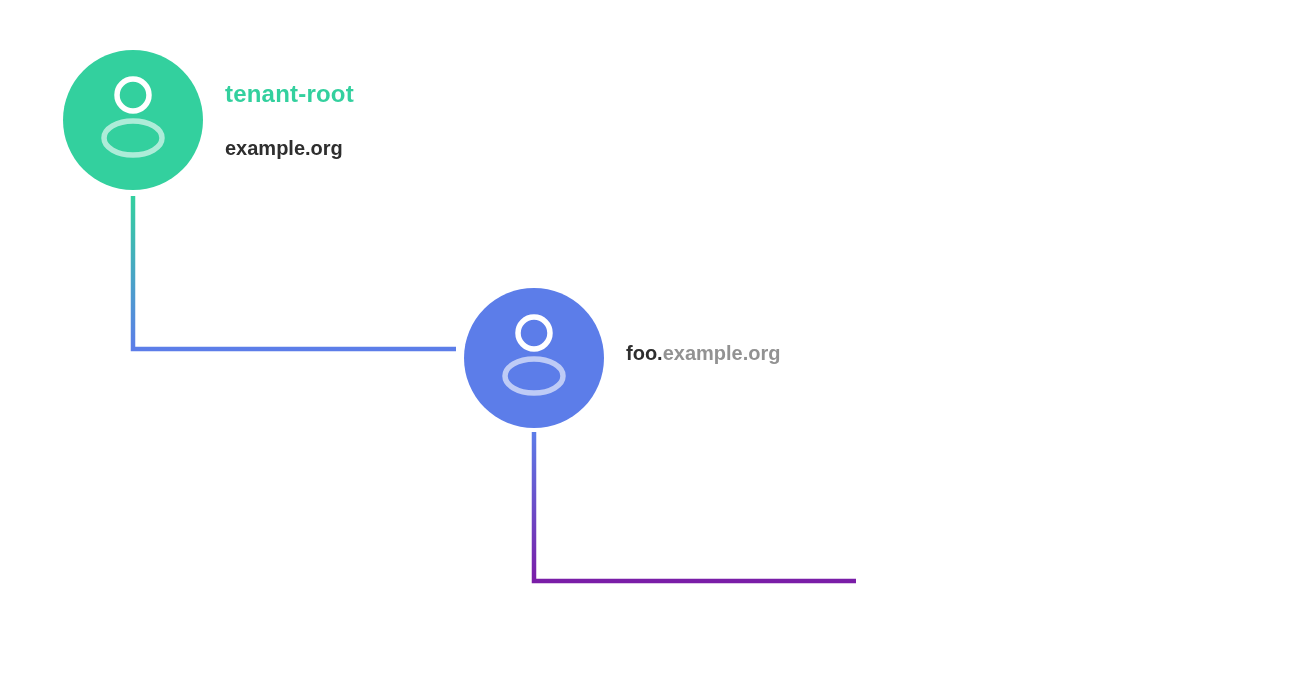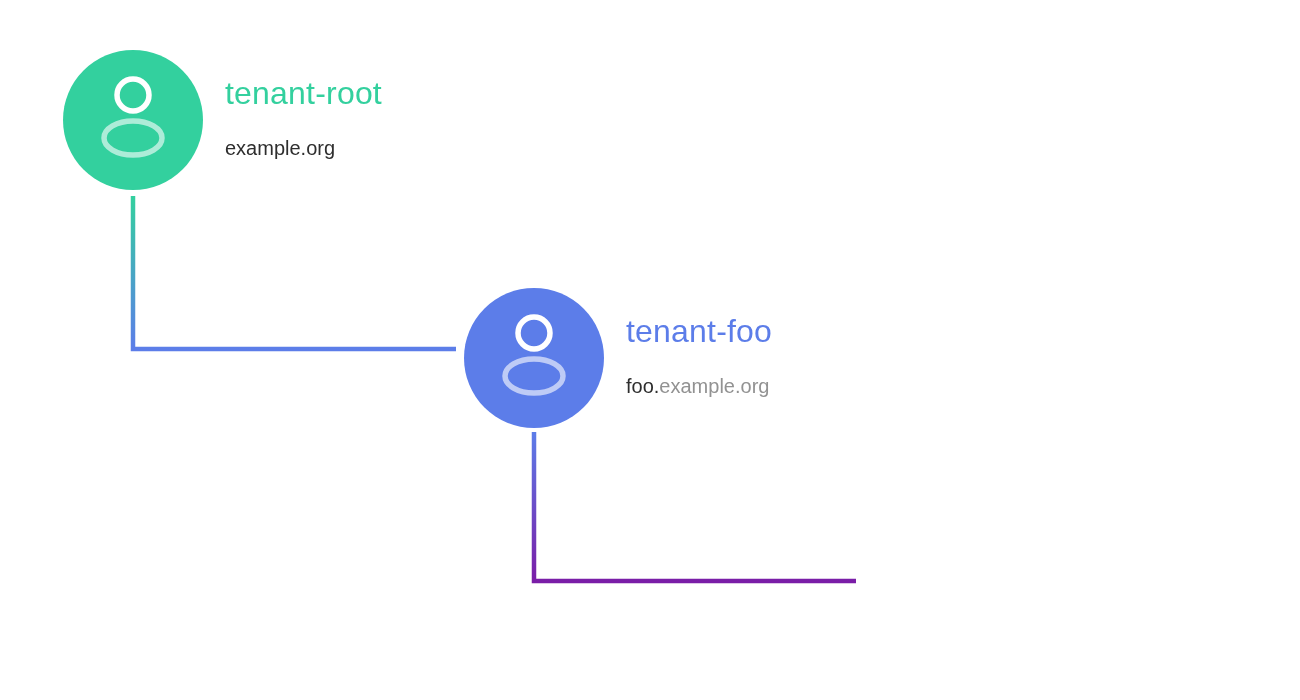--- a/index.html
+++ b/index.html
@@ -28,31 +28,31 @@
     border-radius: 50%;
     background: var(--node-color, #ccc);
   }
   .avatar svg { display: block; width: 140px; height: 140px; }
   .labels {
     position: absolute;
     left: 162px; top: 27px;
     white-space: nowrap;
   }
   .title {
-    font-size: 32px;
+    font-size: 24px;
     line-height: 33px;
-    font-weight: 400;
+    font-weight: 700;
     letter-spacing: 0.2px;
     color: var(--node-color, #333);
   }
   .subtitle {
     margin-top: 26px;
     font-size: 20px;
     line-height: 24px;
-    font-weight: 400;
+    font-weight: 700;
   }
   .domain-active   { color: var(--domain-active, #2e2e2e); }
   .domain-inherited{ color: var(--domain-inherited, #929292); }
 </style>
 </head>
 <body>
 
 <div class="canvas" style="background: rgb(255, 255, 255); --domain-active: #2e2e2e; --domain-inherited: #929292;">
 
   <svg class="connectors" viewBox="0 0 1300 700" aria-hidden="true">
@@ -84,19 +84,18 @@
   </div>
 
   <div class="node node-2" style="--node-color: #5c7de9;">
     <div class="avatar">
       <svg viewBox="0 0 140 140">
         <circle cx="70" cy="45" r="16" fill="none" stroke="#ffffff" stroke-width="5.5"></circle>
         <ellipse cx="70" cy="88" rx="29" ry="17" fill="none" stroke="rgba(255,255,255,0.6)" stroke-width="5.5"></ellipse>
       </svg>
     </div>
     <div class="labels">
-      <div class="title">tenant-foo</div>
       <div class="subtitle"><span class="domain-active">foo.</span><span class="domain-inherited">example.org</span></div>
     </div>
   </div>
 
 
 </div>
 
 </body></html>

